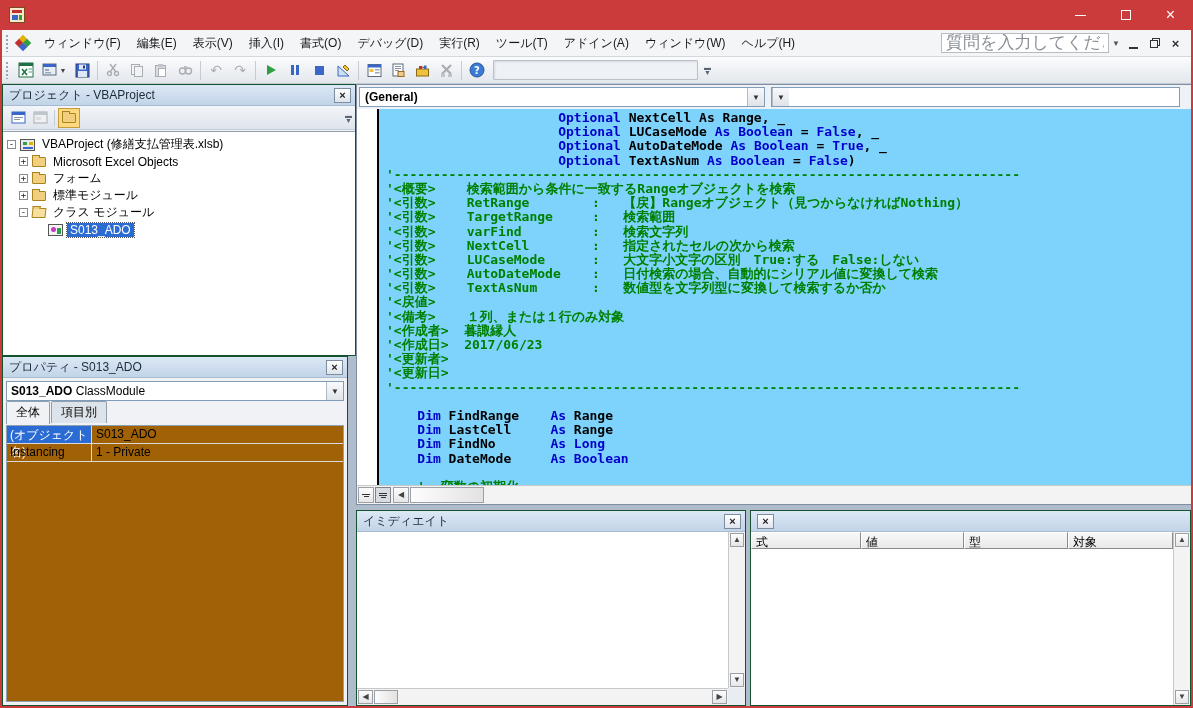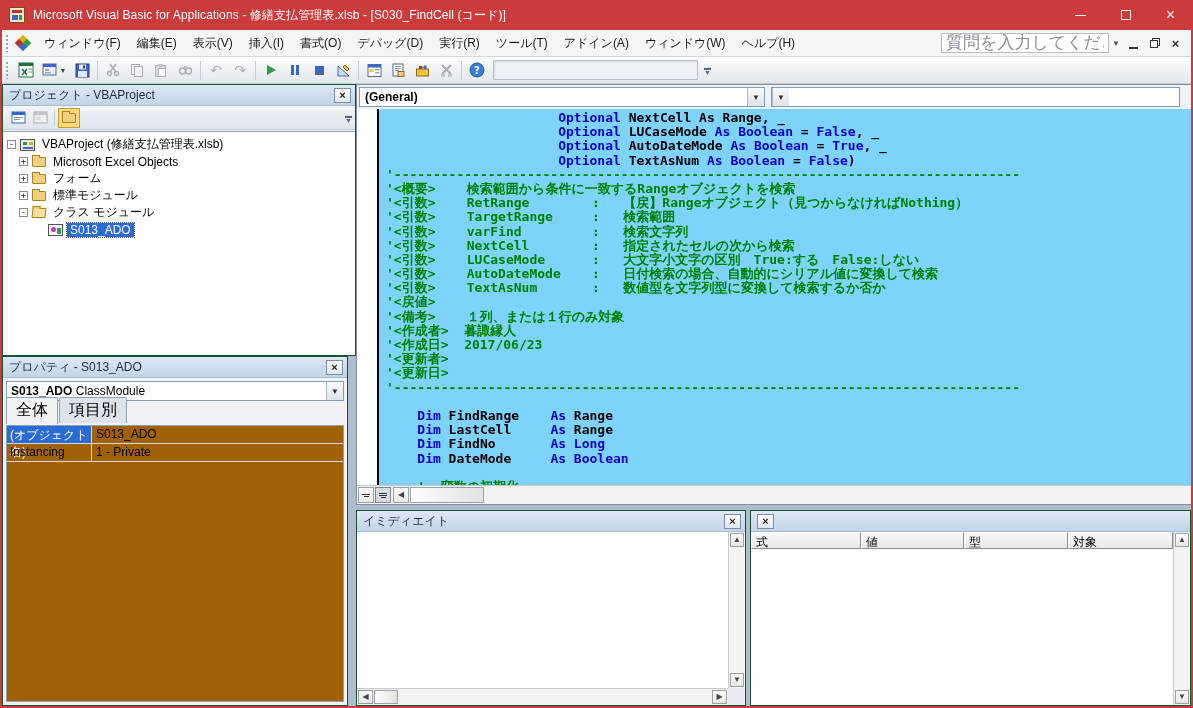--- a/index.html
+++ b/index.html
@@ -94,21 +94,21 @@
   .t-label { padding:0 3px; }
   .t-label.selected { background:#2a6cd4; color:#fff; outline:1px dotted #555; }
   .indent1 { width:16px; flex:none; } .indent2 { width:32px; flex:none; }
 
   
   #props-panel { left:2px; top:356px; width:346px; height:350px; }
   .props-combo { margin:3px 3px 2px 3px; height:20px; background:#fff; border:1px solid #7f9db9; display:flex; align-items:center; }
   .props-combo .pc-text { flex:1; padding-left:4px; }
   .combo-arrow { width:17px; height:18px; background:linear-gradient(#f8f9fb,#dfe4ea); border-left:1px solid #aebbc9; display:flex; align-items:center; justify-content:center; font-size:8px; color:#333; }
   .props-tabs { display:flex; padding-left:3px; height:20px; align-items:flex-end; }
-  .ptab { padding:2px 9px; border:1px solid #8fa0b2; border-bottom:none; background:#dde3ea; margin-right:1px; border-radius:2px 2px 0 0; font-size:16px; }
+  .ptab { padding:2px 9px; border:1px solid #8fa0b2; border-bottom:none; background:#dde3ea; margin-right:1px; border-radius:2px 2px 0 0; font-size:12px; }
   .ptab.active { background:#f0f2f5; position:relative; top:1px; padding-bottom:3px; }
   .props-grid { position:absolute; left:3px; right:3px; top:68px; bottom:3px; background:#a16207; border:1px solid #8fa0b2; }
   .pg-row { display:flex; height:18px; border-bottom:1px solid #d9d9d9; }
   .pg-name { width:85px; padding:1px 3px; border-right:1px solid #d9d9d9; }
   .pg-name.selected { background:#2a6cd4; color:#fff; }
   .pg-val { flex:1; padding:1px 4px; }
 
   
   #code-window { left:356px; top:84px; width:979px; height:421px; background:#fff; border:1px solid #7f8fa1; }
   .combo-row { position:absolute; left:0; top:0; right:0; height:24px; background:#eef1f5; display:flex; align-items:center; padding:0 2px; gap:6px; }
@@ -166,21 +166,20 @@
   <div class="frame-edge" id="edge-l"></div>
   <div class="frame-edge" id="edge-r"></div>
   <div class="frame-edge" id="edge-b"></div>
 
   <div class="titlebar">
     <div class="app-ico">
         <i class="a1"></i>
         <i class="a2"></i>
         <i class="a3"></i>
       </div>
-    <div class="title-text">Microsoft Visual Basic for Applications - 修繕支払管理表.xlsb - [S030_FindCell (コード)]</div>
     <div class="win-btns">
       <div class="win-btn">
           <span class="mini"></span>
         </div>
       <div class="win-btn">
           <span class="sq"></span>
         </div>
       <div class="win-btn close">
           <span>×</span>
         </div>

